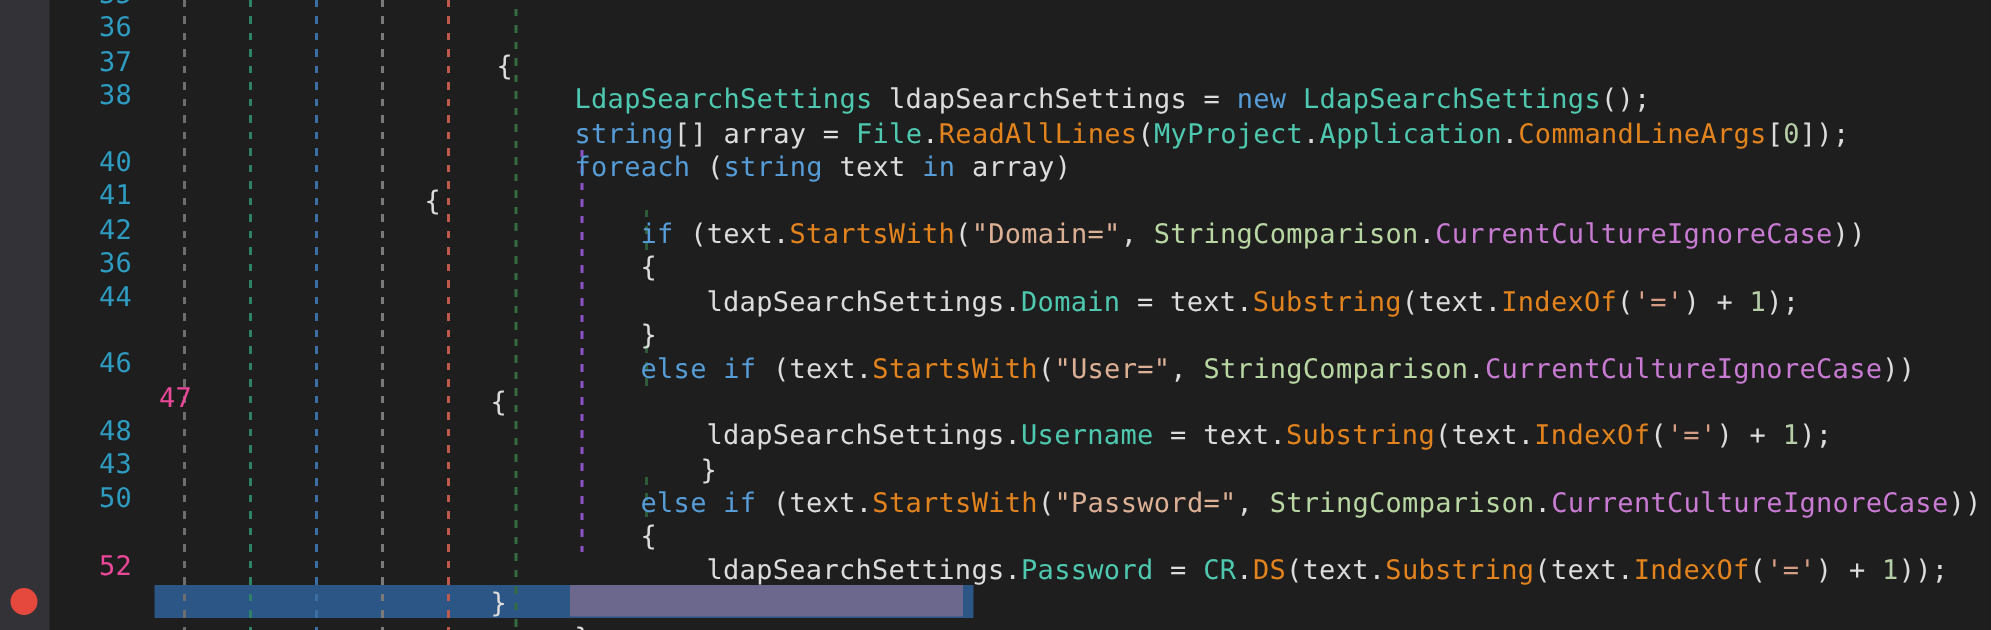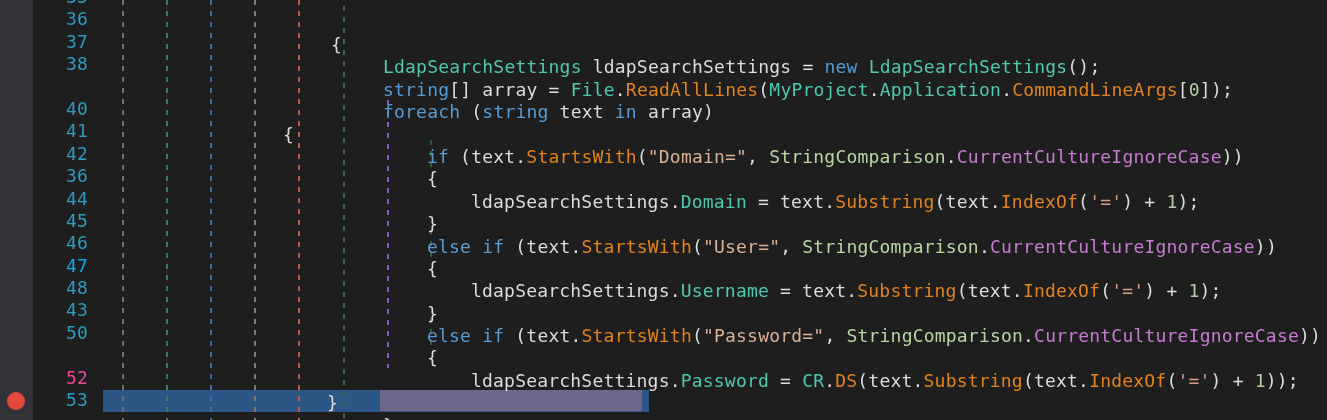--- a/index.html
+++ b/index.html
@@ -60,24 +60,24 @@
       <div class="row"><div class="gut" style="color: rgb(46, 155, 192);">35</div><div class="code"><span class="code-text" style="left: 231px;"><span style="color: rgb(220, 220, 220);">{</span></span></div></div>
       <div class="row"><div class="gut" style="color: rgb(46, 155, 192);">36</div><div class="code"><span class="code-text" style="left: 283px;"><span style="color: rgb(78, 201, 176);">LdapSearchSettings</span><span style="color: rgb(220, 220, 220);"> ldapSearchSettings = </span><span style="color: rgb(86, 156, 214);">new</span><span style="color: rgb(220, 220, 220);"> </span><span style="color: rgb(78, 201, 176);">LdapSearchSettings</span><span style="color: rgb(220, 220, 220);">();</span></span></div></div>
       <div class="row"><div class="gut" style="color: rgb(46, 155, 192);">37</div><div class="code"><span class="code-text" style="left: 283px;"><span style="color: rgb(86, 156, 214);">string</span><span style="color: rgb(220, 220, 220);">[] array = </span><span style="color: rgb(78, 201, 176);">File</span><span style="color: rgb(220, 220, 220);">.</span><span style="color: rgb(226, 131, 30);">ReadAllLines</span><span style="color: rgb(220, 220, 220);">(</span><span style="color: rgb(78, 201, 176);">MyProject</span><span style="color: rgb(220, 220, 220);">.</span><span style="color: rgb(78, 201, 176);">Application</span><span style="color: rgb(220, 220, 220);">.</span><span style="color: rgb(226, 131, 30);">CommandLineArgs</span><span style="color: rgb(220, 220, 220);">[</span><span style="color: rgb(181, 206, 168);">0</span><span style="color: rgb(220, 220, 220);">]);</span></span></div></div>
       <div class="row"><div class="gut" style="color: rgb(46, 155, 192);">38</div><div class="code"><span class="code-text" style="left: 283px;"><span style="color: rgb(86, 156, 214);">foreach</span><span style="color: rgb(220, 220, 220);"> (</span><span style="color: rgb(86, 156, 214);">string</span><span style="color: rgb(220, 220, 220);"> text </span><span style="color: rgb(86, 156, 214);">in</span><span style="color: rgb(220, 220, 220);"> array)</span></span></div></div>
       <div class="row"><div class="code"><span class="code-text" style="left: 283px;"><span style="color: rgb(220, 220, 220);">{</span></span></div></div>
       <div class="row"><div class="gut" style="color: rgb(46, 155, 192);">40</div><div class="code"><span class="code-text" style="left: 327px;"><span style="color: rgb(86, 156, 214);">if</span><span style="color: rgb(220, 220, 220);"> (text.</span><span style="color: rgb(226, 131, 30);">StartsWith</span><span style="color: rgb(220, 220, 220);">(</span><span style="color: rgb(220, 176, 149);">"Domain="</span><span style="color: rgb(220, 220, 220);">, </span><span style="color: rgb(184, 215, 163);">StringComparison</span><span style="color: rgb(220, 220, 220);">.</span><span style="color: rgb(201, 123, 212);">CurrentCultureIgnoreCase</span><span style="color: rgb(220, 220, 220);">))</span></span></div></div>
       <div class="row"><div class="gut" style="color: rgb(46, 155, 192);">41</div><div class="code"><span class="code-text" style="left: 327px;"><span style="color: rgb(220, 220, 220);">{</span></span></div></div>
       <div class="row"><div class="gut" style="color: rgb(46, 155, 192);">42</div><div class="code"><span class="code-text" style="left: 371px;"><span style="color: rgb(220, 220, 220);">ldapSearchSettings.</span><span style="color: rgb(78, 201, 176);">Domain</span><span style="color: rgb(220, 220, 220);"> = text.</span><span style="color: rgb(226, 131, 30);">Substring</span><span style="color: rgb(220, 220, 220);">(text.</span><span style="color: rgb(226, 131, 30);">IndexOf</span><span style="color: rgb(220, 220, 220);">(</span><span style="color: rgb(214, 157, 133);">'='</span><span style="color: rgb(220, 220, 220);">) + </span><span style="color: rgb(181, 206, 168);">1</span><span style="color: rgb(220, 220, 220);">);</span></span></div></div>
       <div class="row"><div class="gut" style="color: rgb(46, 155, 192);">36</div><div class="code"><span class="code-text" style="left: 327px;"><span style="color: rgb(220, 220, 220);">}</span></span></div></div>
       <div class="row"><div class="gut" style="color: rgb(46, 155, 192);">44</div><div class="code"><span class="code-text" style="left: 327px;"><span style="color: rgb(86, 156, 214);">else</span><span style="color: rgb(220, 220, 220);"> </span><span style="color: rgb(86, 156, 214);">if</span><span style="color: rgb(220, 220, 220);"> (text.</span><span style="color: rgb(226, 131, 30);">StartsWith</span><span style="color: rgb(220, 220, 220);">(</span><span style="color: rgb(220, 176, 149);">"User="</span><span style="color: rgb(220, 220, 220);">, </span><span style="color: rgb(184, 215, 163);">StringComparison</span><span style="color: rgb(220, 220, 220);">.</span><span style="color: rgb(201, 123, 212);">CurrentCultureIgnoreCase</span><span style="color: rgb(220, 220, 220);">))</span></span></div></div>
-      <div class="row"><div class="gut" style="color: rgb(46, 155, 192);">45</div><div class="code"><span class="code-text" style="left: 327px;"><span style="color: rgb(220, 220, 220);">{</span></span></div></div>
+      <div class="row"><div class="code"><span class="code-text" style="left: 327px;"><span style="color: rgb(220, 220, 220);">{</span></span></div></div>
       <div class="row"><div class="gut" style="color: rgb(46, 155, 192);">46</div><div class="code"><span class="code-text" style="left: 371px;"><span style="color: rgb(220, 220, 220);">ldapSearchSettings.</span><span style="color: rgb(78, 201, 176);">Username</span><span style="color: rgb(220, 220, 220);"> = text.</span><span style="color: rgb(226, 131, 30);">Substring</span><span style="color: rgb(220, 220, 220);">(text.</span><span style="color: rgb(226, 131, 30);">IndexOf</span><span style="color: rgb(220, 220, 220);">(</span><span style="color: rgb(214, 157, 133);">'='</span><span style="color: rgb(220, 220, 220);">) + </span><span style="color: rgb(181, 206, 168);">1</span><span style="color: rgb(220, 220, 220);">);</span></span></div></div>
-      <div class="row"><div class="gut" style="color: #0ea5e9;">47</div><div class="code"><span class="code-text" style="left: 327px;"><span style="color: rgb(220, 220, 220);">}</span></span></div></div>
+      <div class="row"><div class="gut" style="color: #ec4899; margin-left: 40px;">47</div><div class="code"><span class="code-text" style="left: 327px;"><span style="color: rgb(220, 220, 220);">}</span></span></div></div>
       <div class="row"><div class="gut" style="color: rgb(46, 155, 192);">48</div><div class="code"><span class="code-text" style="left: 327px;"><span style="color: rgb(86, 156, 214);">else</span><span style="color: rgb(220, 220, 220);"> </span><span style="color: rgb(86, 156, 214);">if</span><span style="color: rgb(220, 220, 220);"> (text.</span><span style="color: rgb(226, 131, 30);">StartsWith</span><span style="color: rgb(220, 220, 220);">(</span><span style="color: rgb(220, 176, 149);">"Password="</span><span style="color: rgb(220, 220, 220);">, </span><span style="color: rgb(184, 215, 163);">StringComparison</span><span style="color: rgb(220, 220, 220);">.</span><span style="color: rgb(201, 123, 212);">CurrentCultureIgnoreCase</span><span style="color: rgb(220, 220, 220);">))</span></span></div></div>
       <div class="row"><div class="gut" style="color: rgb(46, 155, 192);">43</div><div class="code"><span class="code-text" style="left: 327px;"><span style="color: rgb(220, 220, 220);">{</span></span></div></div>
       <div class="row"><div class="gut" style="color: rgb(46, 155, 192);">50</div><div class="code"><span class="code-text" style="left: 371px;"><span style="color: rgb(220, 220, 220);">ldapSearchSettings.</span><span style="color: rgb(78, 201, 176);">Password</span><span style="color: rgb(220, 220, 220);"> = </span><span style="color: rgb(78, 201, 176);">CR</span><span style="color: rgb(220, 220, 220);">.</span><span style="color: rgb(226, 131, 30);">DS</span><span style="color: rgb(220, 220, 220);">(text.</span><span style="color: rgb(226, 131, 30);">Substring</span><span style="color: rgb(220, 220, 220);">(text.</span><span style="color: rgb(226, 131, 30);">IndexOf</span><span style="color: rgb(220, 220, 220);">(</span><span style="color: rgb(214, 157, 133);">'='</span><span style="color: rgb(220, 220, 220);">) + </span><span style="color: rgb(181, 206, 168);">1</span><span style="color: rgb(220, 220, 220);">));</span></span></div></div>
       <div class="row"><div class="code"><span class="code-text" style="left: 327px;"><span style="color: rgb(220, 220, 220);">}</span></span></div></div>
       <div class="row"><div class="gut" style="color: #ec4899;">52</div><div class="code"><span class="code-text" style="left: 283px;"><span style="color: rgb(220, 220, 220);">}</span></span></div></div>
-      <div class="row"><div class="gut" style="color: rgb(46, 155, 192);">53</div><div class="bp-dot" style="background: rgb(229, 73, 61);"></div><div class="code"><span class="code-text" style="left: 301px; font-family: Liberation Mono, monospace;"><span style="color: rgb(245, 245, 245);">Ldap ldap = new Ldap();</span></span></div></div>
+      <div class="row"><div class="bp-dot" style="background: rgb(229, 73, 61);"></div><div class="code"><span class="code-text" style="left: 301px; font-family: Liberation Mono, monospace;"><span style="color: rgb(245, 245, 245);">Ldap ldap = new Ldap();</span></span></div></div>
       <div class="row"><div class="gut" style="color: rgb(46, 155, 192);"></div><div class="code"><span class="code-text" style="left: 283px;"></span></div></div>
     </div>
 </div>
 
 </body></html>

